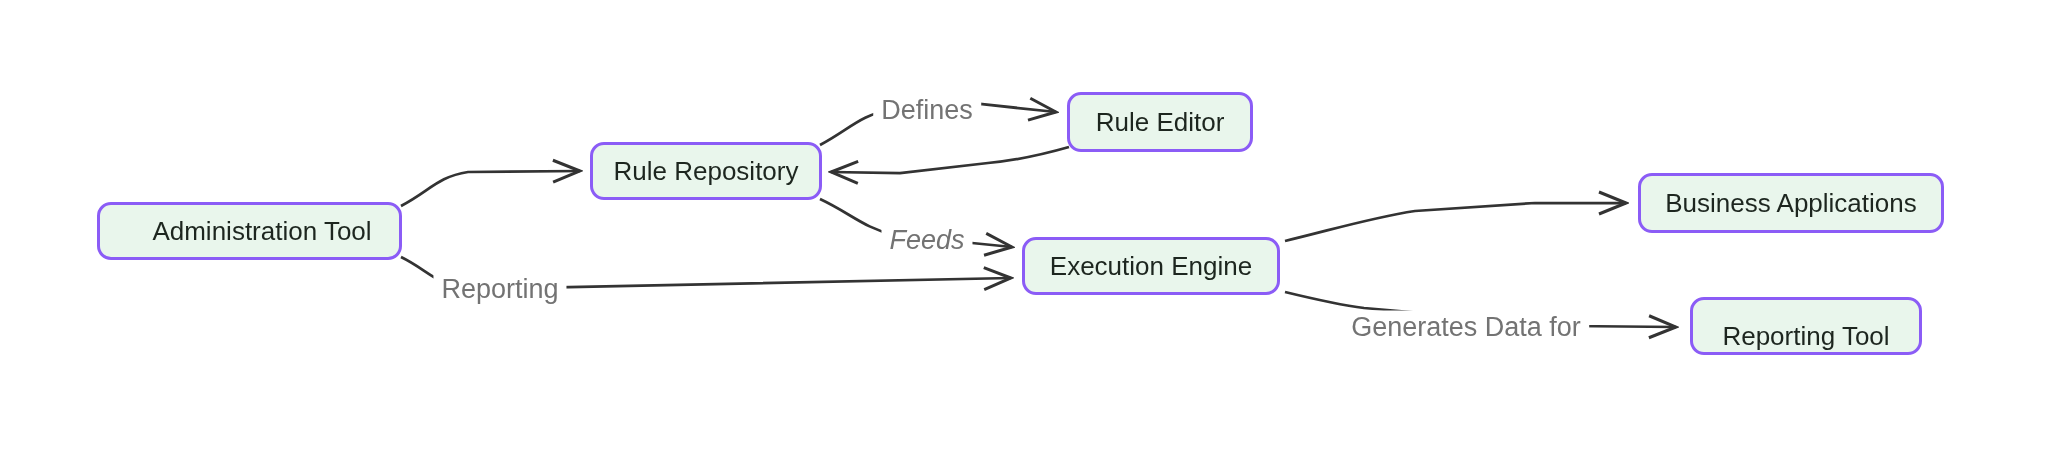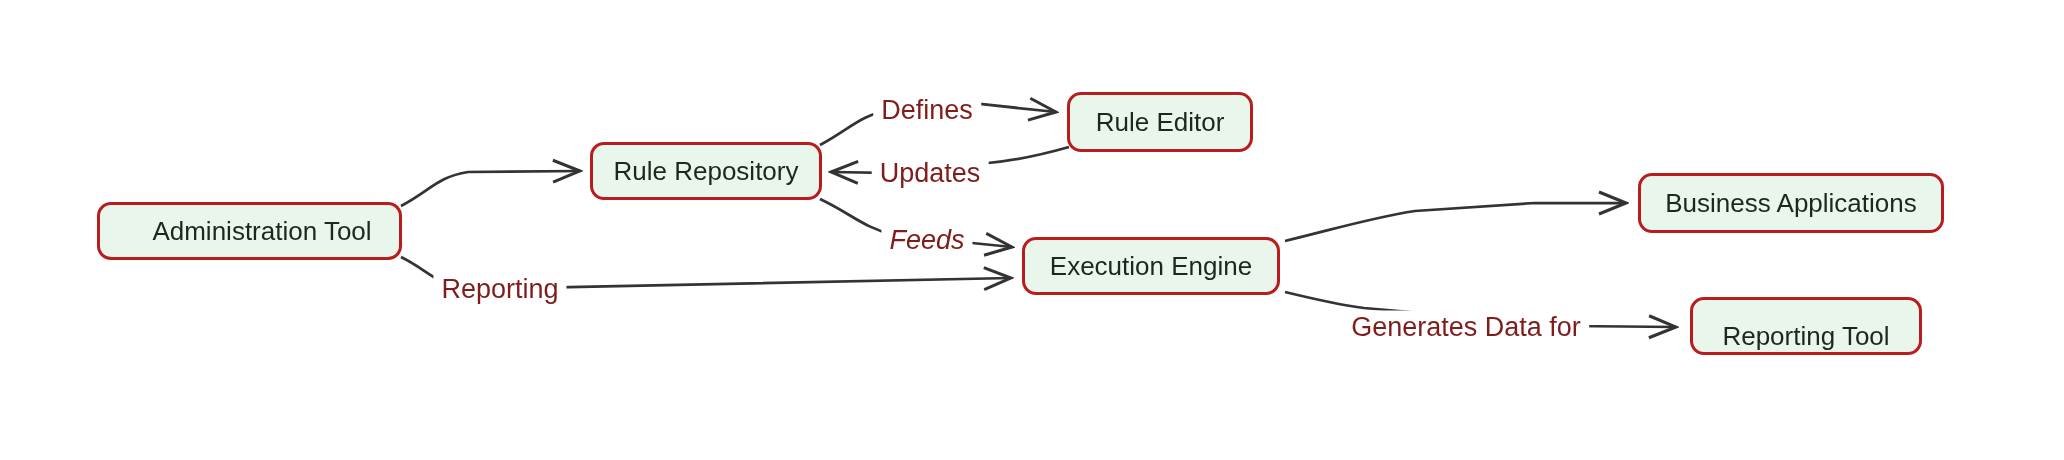--- a/index.html
+++ b/index.html
@@ -18,37 +18,37 @@
   }
   .edges-svg path.edge {
     fill: none;
     stroke: #333333;
     stroke-width: 2.75;
   }
   .node {
     position: absolute;
     box-sizing: border-box;
     background: #e9f6ec;
-    border: 3px solid #b91c1c;
+    border: 3px solid #8b5cf6;
     border-radius: 14px;
     display: flex;
     align-items: center;
     justify-content: center;
     font-size: 26px;
     color: #1d261f;
     white-space: nowrap;
     z-index: 2;
   }
   .edge-label {
     position: absolute;
     transform: translate(-50%, -50%);
     background: #ffffff;
     padding: 1px 8px;
     font-size: 27px;
-    color: #7f1d1d;
+    color: #737373;
     white-space: nowrap;
     z-index: 2;
   }
 </style>
 </head>
 <body>
 
 <div class="canvas">
 
   <svg class="edges-svg" viewBox="0 0 2064 460" xmlns="http://www.w3.org/2000/svg">
@@ -88,20 +88,19 @@
 
   <div class="node" style="left:1690px; top:297px; width:232px; height:58px;align-items:flex-end;">
     <span>Reporting Tool</span>
   </div>
 
 
   <div class="edge-label" style="left:500px; top:289px;">Reporting</div>
 
   <div class="edge-label" style="left:927px; top:110px;">Defines</div>
 
-  <div class="edge-label" style="left:930px; top:173px;">Updates</div>
 
   <div class="edge-label" style="left:927px; top:240px;font-style:italic;">Feeds</div>
 
 
   <div class="edge-label" style="left:1466px; top:327px;">Generates Data for</div>
 
 </div>
 
 </body></html>

